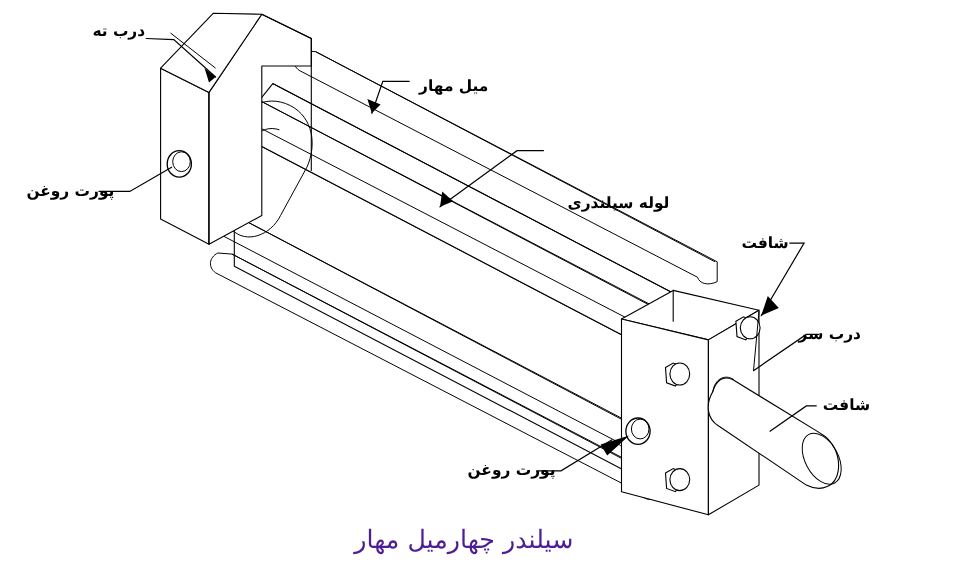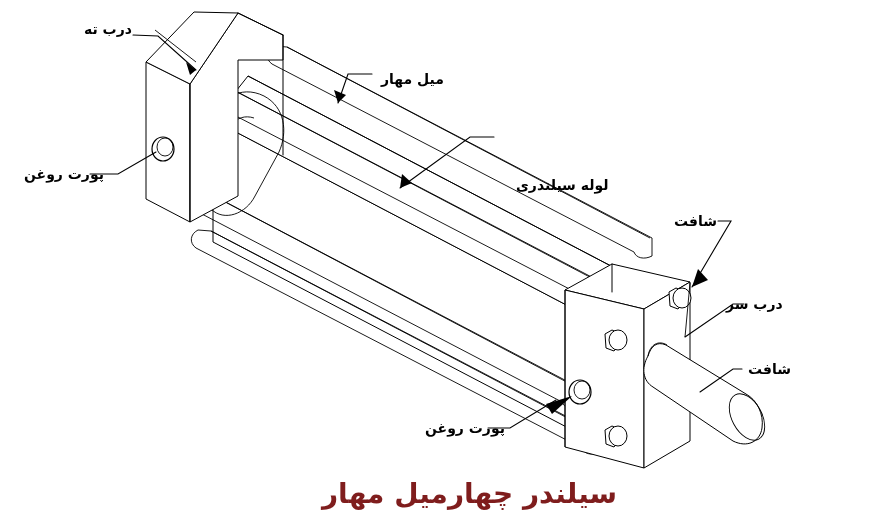--- a/index.html
+++ b/index.html
@@ -44,23 +44,23 @@
     color: #000000;
     direction: rtl;
     unicode-bidi: embed;
     white-space: nowrap;
     text-align: right;
     line-height: 1;
   }
   .caption {
     position: absolute;
     font-family: "DejaVu Sans", sans-serif;
-    font-size: 28px;
-    font-weight: bold;
-    color: #7f1d1d;
+    font-size: 23px;
+    font-weight: normal;
+    color: #4c1d95;
     direction: rtl;
     unicode-bidi: embed;
     white-space: nowrap;
     line-height: 1;
   }
 </style>
 </head>
 <body>
 
 <div id="diagram-root">

